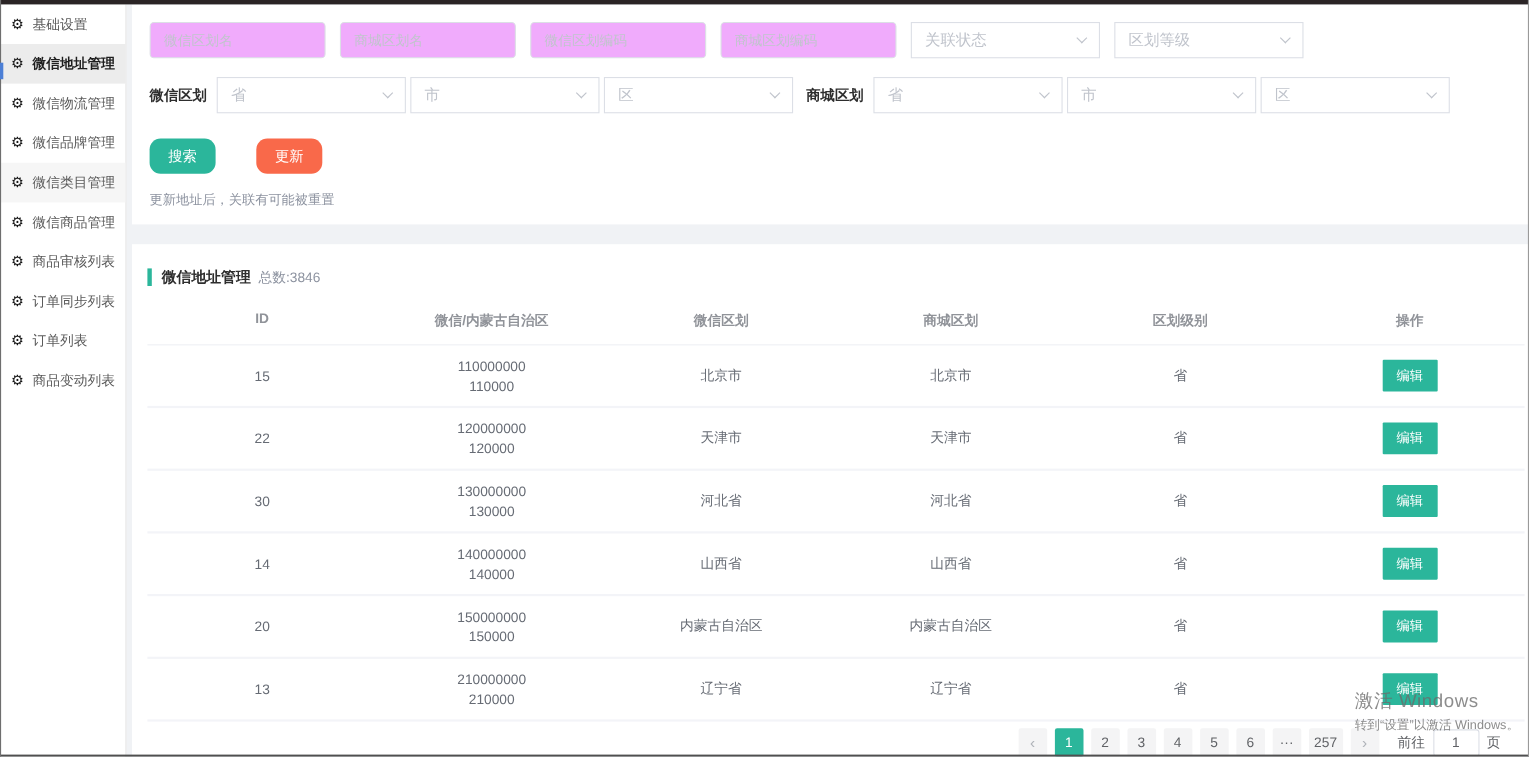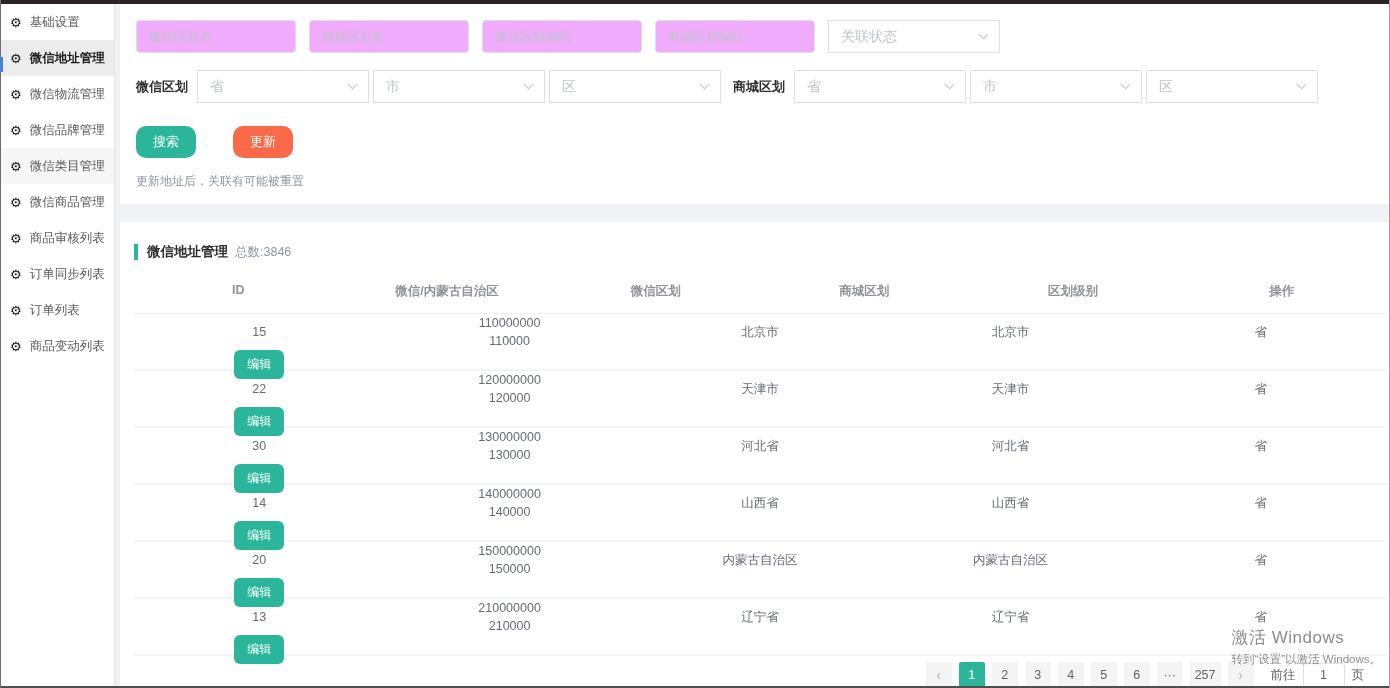--- a/index.html
+++ b/index.html
@@ -55,24 +55,24 @@
 
   .panel2 { background:#fff; flex:1; padding:21px 0 0 14px; position:relative; display:flex; flex-direction:column; overflow:hidden; }
   .section-head { display:flex; align-items:center; }
   .bar { width:4px; height:16px; background:var(--green,#2BB69B); margin-right:9px; flex:none; }
   .sec-title { font-size:13.5px; font-weight:bold; color:#2E2E2E; }
   .sec-count { font-size:12.5px; color:#8D93A0; margin-left:7px; }
 
   .table { margin-top:10px; margin-right:4px; }
   .thead { display:grid; grid-template-columns:repeat(6,1fr); border-bottom:1px solid #EEF0F4; }
   .th { text-align:center; font-size:12.5px; font-weight:bold; color:var(--header_text,#909399); padding:12px 0 13px; }
-  .tr { display:grid; grid-template-columns:repeat(5,1fr); align-items:center; height:57px; border-bottom:2px solid #F3F4F8; }
+  .tr { display:grid; grid-template-columns:repeat(6,1fr); align-items:center; height:57px; border-bottom:2px solid #F3F4F8; }
   .td { text-align:center; font-size:12.5px; color:#666B74; }
   .code-line { line-height:18px; }
-  .edit-btn { background:var(--green,#2BB69B); color:#fff; border:none; border-radius:6px; font-size:12px; padding:6px 13px; cursor:pointer; font-family:inherit; }
+  .edit-btn { background:var(--green,#2BB69B); color:#fff; border:none; border-radius:1px; font-size:12px; padding:6px 13px; cursor:pointer; font-family:inherit; }
 
   .pager { margin-top:auto; display:flex; align-items:center; justify-content:flex-end; gap:7px; padding:6px 26px 10px 0; }
   .page { min-width:26px; height:26px; padding:0 5px; background:#F4F4F5; color:#606266; border-radius:2px; display:flex; align-items:center; justify-content:center; font-size:12.5px; cursor:pointer; }
   .page.active { background:var(--green,#2BB69B); color:#fff; }
   .page.arrow { color:#AFB3B9; font-size:14px; }
   .jump { display:flex; align-items:center; gap:7px; margin-left:10px; font-size:12.5px; color:#606266; }
   .jump-input { width:42px; height:25px; border:1px solid var(--border,#DCDFE6); border-radius:3px; text-align:center; font-size:12.5px; color:#606266; outline:none; font-family:inherit; }
 
   .watermark { position:absolute; right:9px; bottom:21px; z-index:80; color:rgba(108,108,108,0.78); pointer-events:none; }
   .wm1 { font-size:17px; letter-spacing:0.5px; }
@@ -137,20 +137,24 @@
   <div class="main">
 
     <div class="panel1">
       <div class="row1" id="filter-row1">
           <input class="t-input" placeholder="微信区划名" style="">
           <input class="t-input" placeholder="商城区划名" style="">
           <input class="t-input" placeholder="微信区划编码" style="">
           <input class="t-input" placeholder="商城区划编码" style="">
           <div class="sel">
             <span class="sel-text">关联状态</span>
+            <i class="chev"></i>
+          </div>
+          <div class="sel">
+            <span class="sel-text">区划等级</span>
             <i class="chev"></i>
           </div>
         </div>
       <div class="row2" id="filter-row2">
           <span class="grp-label">微信区划</span>
           <div class="sel">
             <span class="sel-text">省</span>
             <i class="chev"></i>
           </div>
           <div class="sel">

